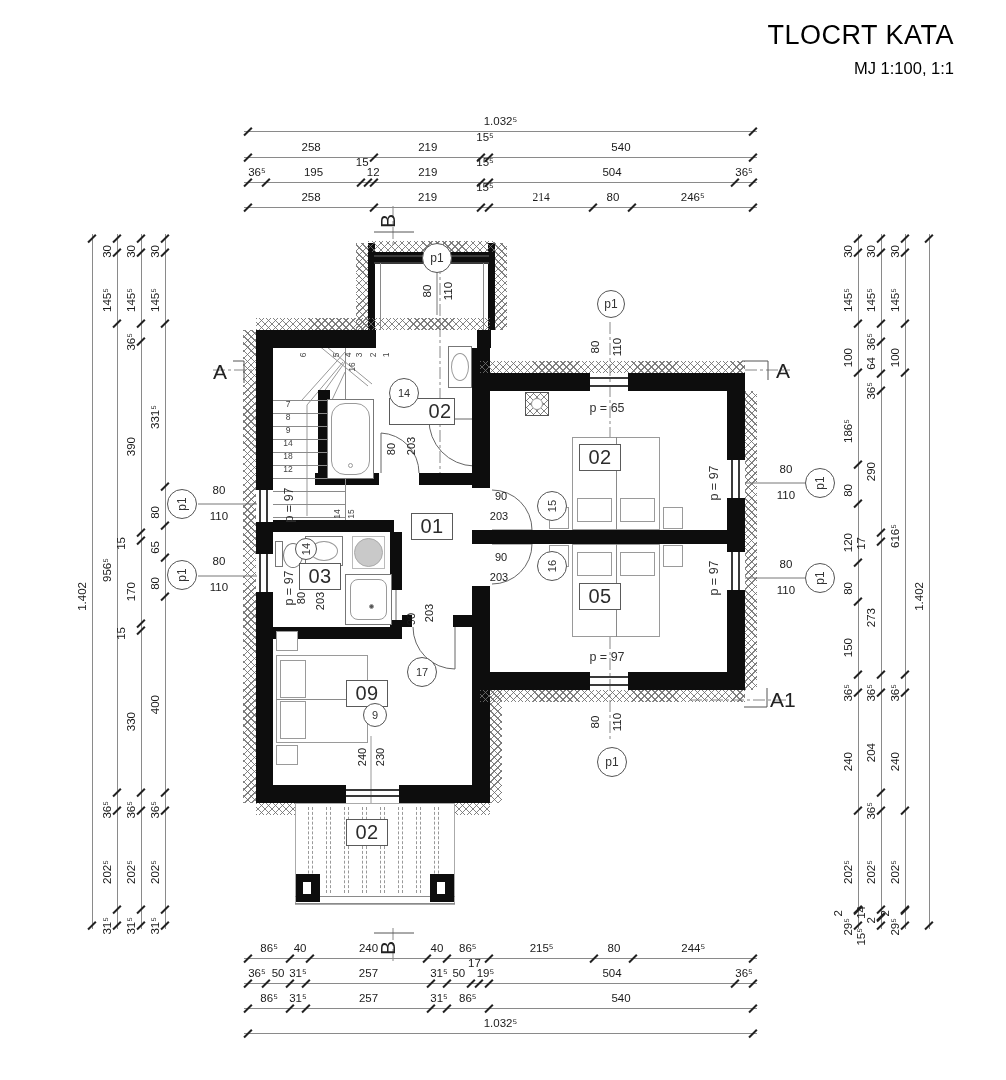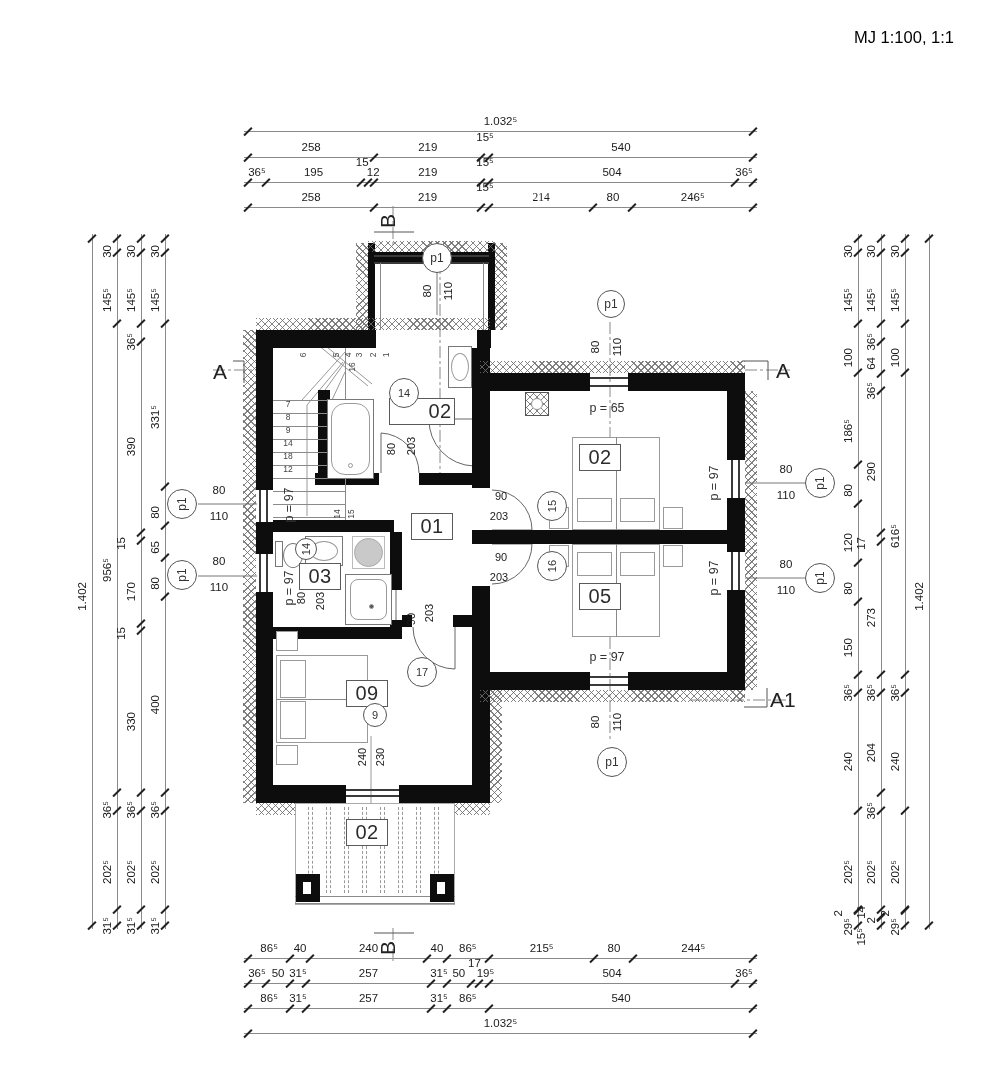--- a/index.html
+++ b/index.html
@@ -69,20 +69,21 @@
       <line x1="345" y1="352" x2="302" y2="400"></line>
       <line x1="345" y1="362" x2="318" y2="400"></line>
       <line x1="345" y1="372" x2="332" y2="400"></line>
       <path d="M312,340 L368,386 M316,338 L372,384"></path>
       <path d="M307,516 V405 L343,362"></path>
       <line x1="371" y1="736" x2="371" y2="898"></line>
     </g>
   </svg>
 
   <div id="titleblock">
+    <div id="title-main">TLOCRT KATA</div>
     <div id="title-scale">MJ 1:100, 1:1</div>
   </div>
 
   <div class="seclbl" style="left:213px;top:360px">A</div>
   <div class="seclbl" style="left:776px;top:359px">A</div>
   <div class="seclbl" style="left:770px;top:688px">A1</div>
   <div class="seclbl" style="left:381px;top:209px;transform:rotate(-90deg)">B</div>
   <div class="seclbl" style="left:381px;top:936px;transform:rotate(-90deg)">B</div>
 
   <div id="built"></div>

